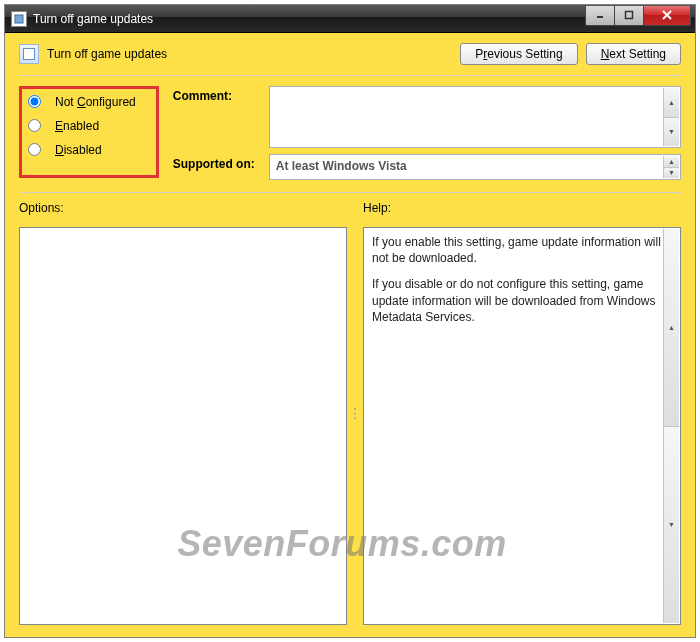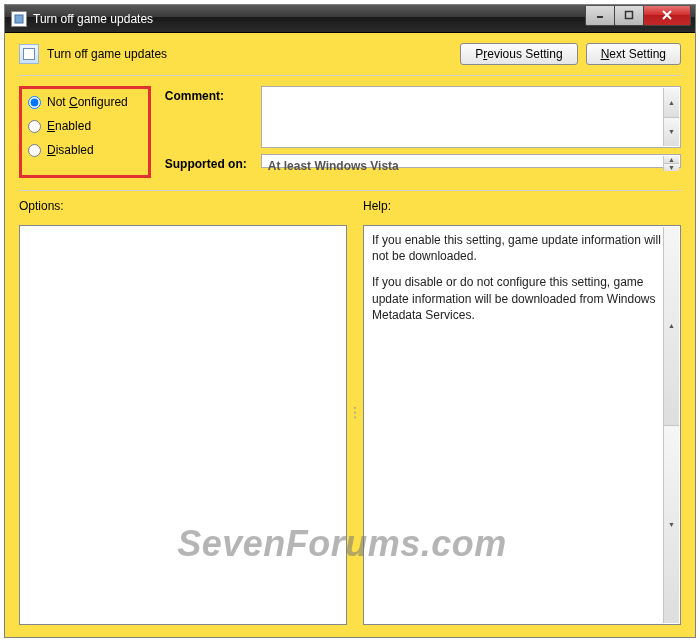--- a/index.html
+++ b/index.html
@@ -110,40 +110,40 @@
     display: flex;
     gap: 14px;
   }
   .radios {
     border: 3px solid #e23131;
     padding: 6px 20px 6px 6px;
     display: flex; flex-direction: column; gap: 10px;
     height: 92px;
     min-width: 124px;
   }
-  .radio { display: flex; align-items: center; gap: 6px; }
+  .radio { display: flex; align-items: flex-start; gap: 14px; }
   .radio input { margin: 0; }
   .radio label .ul { text-decoration: underline; }
   .rightcol {
     flex: 1;
     display: flex;
     flex-direction: column;
     gap: 6px;
     font-weight: bold;
   }
   .fieldrow { display: flex; gap: 8px; align-items: flex-start; }
   .fieldrow .lbl { width: 88px; padding-top: 3px; }
   .texta {
     flex: 1;
     border: 1px solid #abadb3;
     background: #fff;
     height: 62px;
     position: relative;
   }
-  .texta.short { height: 14px; padding: 4px 18px 4px 6px; color: #555; }
+  .texta.short { height: 26px; padding: 4px 18px 4px 6px; color: #555; }
   .spin {
     position: absolute; right: 1px; top: 1px; bottom: 1px; width: 16px;
     display: flex; flex-direction: column;
   }
   .spin div {
     flex: 1; background: linear-gradient(to bottom, #f6f6f6, #dedede);
     border-left: 1px solid #c5c5c5;
     display: flex; align-items: center; justify-content: center;
     font-size: 7px; color: #555;
   }

